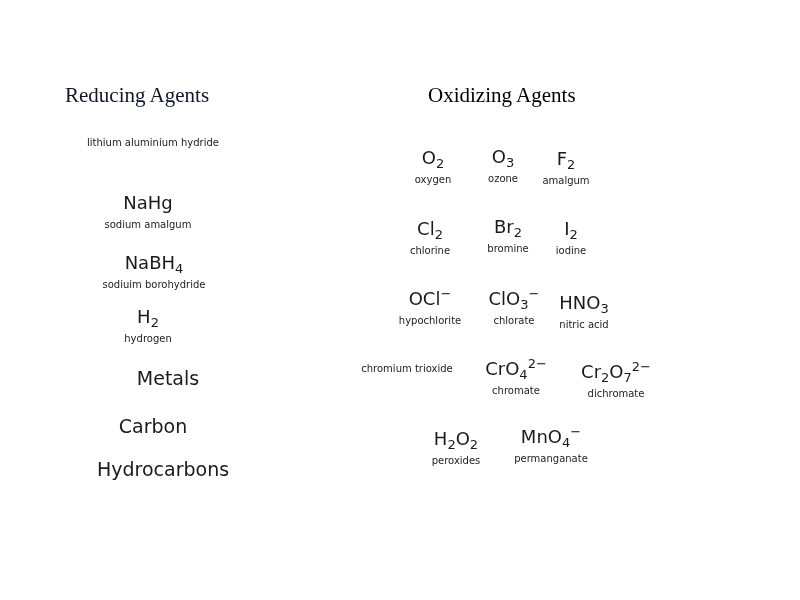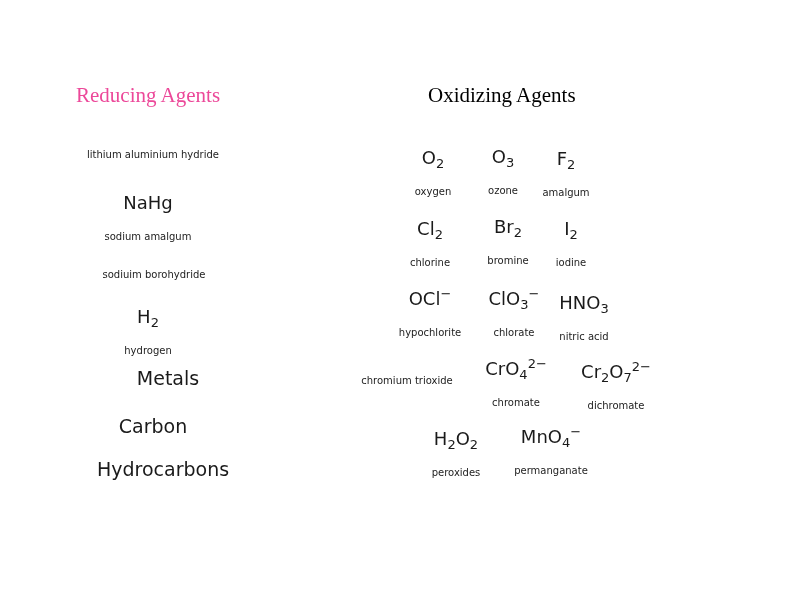--- a/index.html
+++ b/index.html
@@ -8,37 +8,38 @@
     font-family: "DejaVu Sans", "Liberation Sans", sans-serif; color: #1a1a1a;
   }
   .heading {
     position: absolute; font-family: "Liberation Serif", "DejaVu Serif", serif;
     font-size: 21px; white-space: nowrap;
   }
   .entry { position: absolute; text-align: center; white-space: nowrap; transform: translateX(-50%); }
   .formula { font-size: 18px; line-height: 22px; color: #1a1a1a; }
   .formula sub { font-size: 13px; vertical-align: -4px; line-height: 0; }
   .formula sup { font-size: 13px; vertical-align: 7px; line-height: 0; }
-  .name { font-size: 10px; line-height: 13px; color: #222; margin-top: 16px; }
+  .name { font-size: 10px; line-height: 13px; color: #222; margin-top: 4px; }
   .big { font-size: 19px; }
 </style>
 </head>
 <body>
 
-<div class="heading" style="left:76px; top:83px; color:#ec4899;">Reducing Agents</div>
+<div class="heading" style="left:65px; top:83px; color:#0f172a;">Reducing Agents</div>
 <div class="heading" style="left:400px; top:83px; color:#000000;margin-left:28px;">Oxidizing Agents</div>
 
 <div class="entry" style="left:153px; top:132px;">
   <div class="name">lithium aluminium hydride</div>
 </div>
 <div class="entry" style="left:148px; top:192px;">
   <div class="formula"><span>NaHg</span></div>
   <div class="name">sodium amalgum</div>
 </div>
 <div class="entry" style="left:154px; top:252px;">
+  <div class="formula"><span>NaBH</span><sub>4</sub></div>
   <div class="name">sodiuim borohydride</div>
 </div>
 <div class="entry" style="left:148px; top:306px;">
   <div class="formula"><span>H</span><sub>2</sub></div>
   <div class="name">hydrogen</div>
 </div>
 <div class="entry formula big" style="left:150px; top:367px;margin-left:18px;">Metals</div>
 <div class="entry formula big" style="left:153px; top:415px;text-align:right;">Carbon</div>
 <div class="entry formula big" style="left:163px; top:458px;">Hydrocarbons</div>
 

